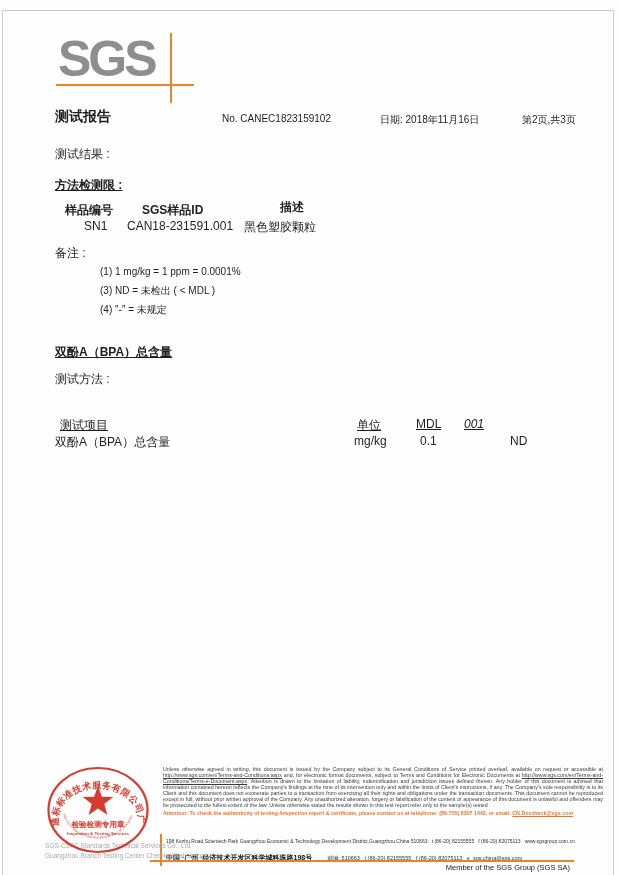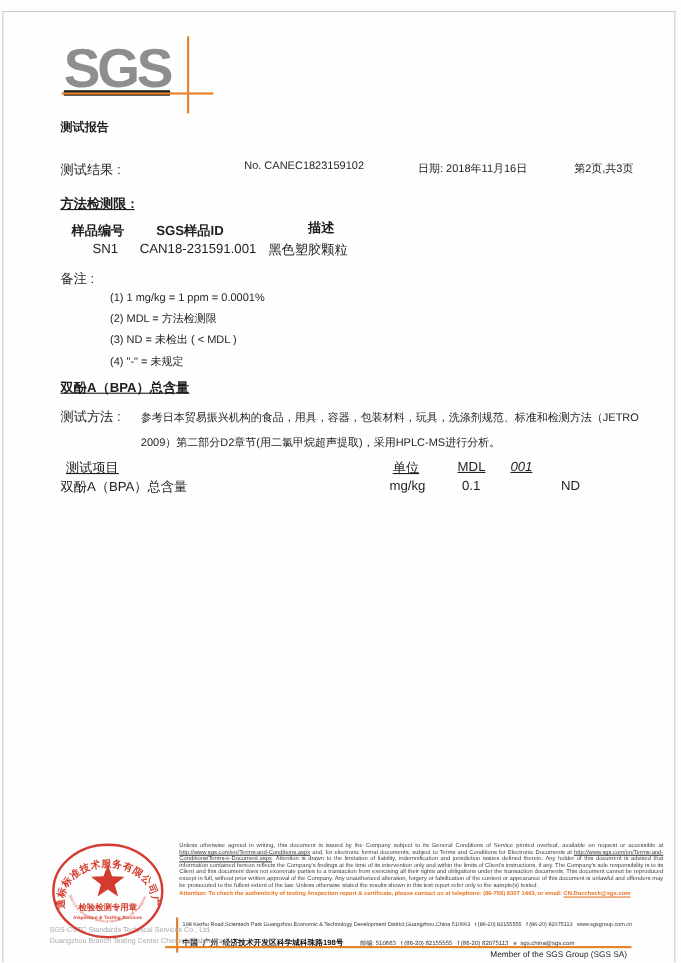--- a/index.html
+++ b/index.html
@@ -2,26 +2,26 @@
 <html><head>
 <meta charset="utf-8">
 <style>
   html,body{margin:0;padding:0;background:#ffffff;}
   .page{position:relative;width:619px;height:875px;background:#fefefe;overflow:hidden;
         font-family:"Liberation Sans", sans-serif;color:#1e1e1e;}
   .abs{position:absolute;}
   .scan-border{position:absolute;left:2px;top:10px;width:610px;height:865px;
         border:1px solid #cccccc;border-bottom:none;pointer-events:none;}
   
-  .logo-wrap{left:58px;top:34px;width:140px;height:50px;display:flex;align-items:flex-end;text-decoration:underline;}
+  .logo-wrap{left:58px;top:34px;width:140px;height:50px;display:flex;align-items:center;}
   .logo-text{font-size:50px;font-weight:bold;letter-spacing:-3px;color:#8e8e8e;line-height:0.86;}
   .logo-hline{left:56px;top:84px;width:138px;height:2px;background:#e8832a;}
   .logo-vline{left:170px;top:33px;width:2px;height:70px;background:#e8832a;}
-  .doc-title{left:55px;top:108px;font-size:11px;font-weight:bold;}
-  .meta{font-size:10px;margin-top:33px;}
+  .doc-title{left:55px;top:108px;font-size:14px;font-weight:bold;}
+  .meta{font-size:10px;}
   
   .t10{font-size:12px;}
   .bold{font-weight:bold;}
   .ul{text-decoration:underline;}
   .it{font-style:italic;}
   .notes-list{left:100px;top:262px;font-size:10px;line-height:19.2px;}
   .method-text{left:128px;top:370px;width:468px;font-size:10px;line-height:21.5px;}
   
   .legal-block{left:163px;top:766px;width:440px;font-size:5.3px;line-height:6px;
         color:#3c3c3c;text-align:justify;}
@@ -61,28 +61,26 @@
   <div class="abs t10 bold" style="left:65px;top:202px;">样品编号</div>
   <div class="abs t10 bold" style="left:142px;top:202px;">SGS样品ID</div>
   <div class="abs t10 bold" style="left:244px;top:199px;margin-left:36px;">描述</div>
   <div class="abs t10" style="left:84px;top:219px;">SN1</div>
   <div class="abs t10" style="left:127px;top:219px;">CAN18-231591.001</div>
   <div class="abs t10" style="left:244px;top:219px;">黑色塑胶颗粒</div>
 
   <div class="abs t10" style="left:55px;top:245px;">备注 :</div>
   <div class="abs notes-list">
     <div>(1) 1 mg/kg = 1 ppm = 0.0001%</div>
-    <div>(2) MDL = 方法检测限</div>
     <div>(3) ND = 未检出 ( &lt; MDL )</div>
     <div>(4) "-" = 未规定</div>
   </div>
 
   <div class="abs t10 bold ul" style="left:55px;top:344px;">双酚A（BPA）总含量</div>
   <div class="abs t10" style="left:55px;top:371px;">测试方法 :</div>
-  <div class="abs method-text">参考日本贸易振兴机构的食品，用具，容器，包装材料，玩具，洗涤剂规范、标准和检测方法（JETRO 2009）第二部分D2章节(用二氯甲烷超声提取)，采用HPLC-MS进行分析。</div>
 
   <div class="abs t10 ul" style="left:60px;top:417px;">测试项目</div>
   <div class="abs t10 ul" style="left:357px;top:417px;">单位</div>
   <div class="abs t10 ul" style="left:416px;top:417px;">MDL</div>
   <div class="abs t10 ul it" style="left:464px;top:417px;">001</div>
   <div class="abs t10" style="left:55px;top:434px;">双酚A（BPA）总含量</div>
   <div class="abs t10" style="left:354px;top:434px;">mg/kg</div>
   <div class="abs t10" style="left:420px;top:434px;">0.1</div>
   <div class="abs t10" style="left:462px;top:434px;margin-left:48px;">ND</div>
 

